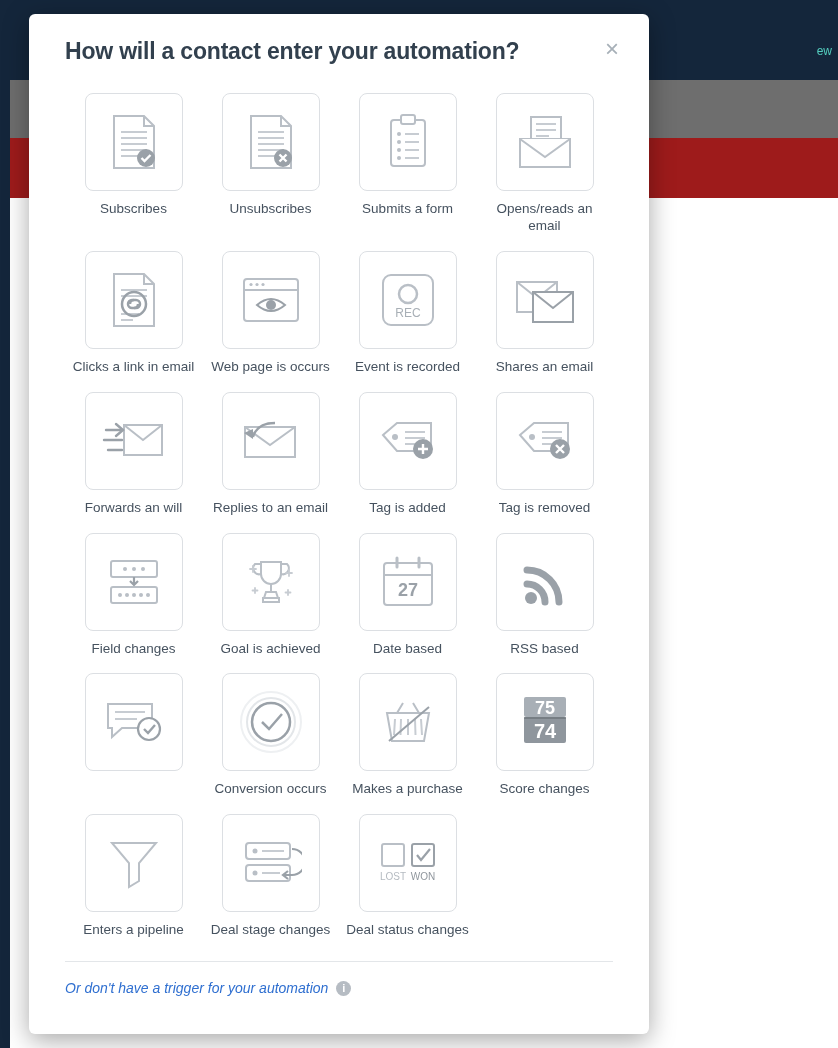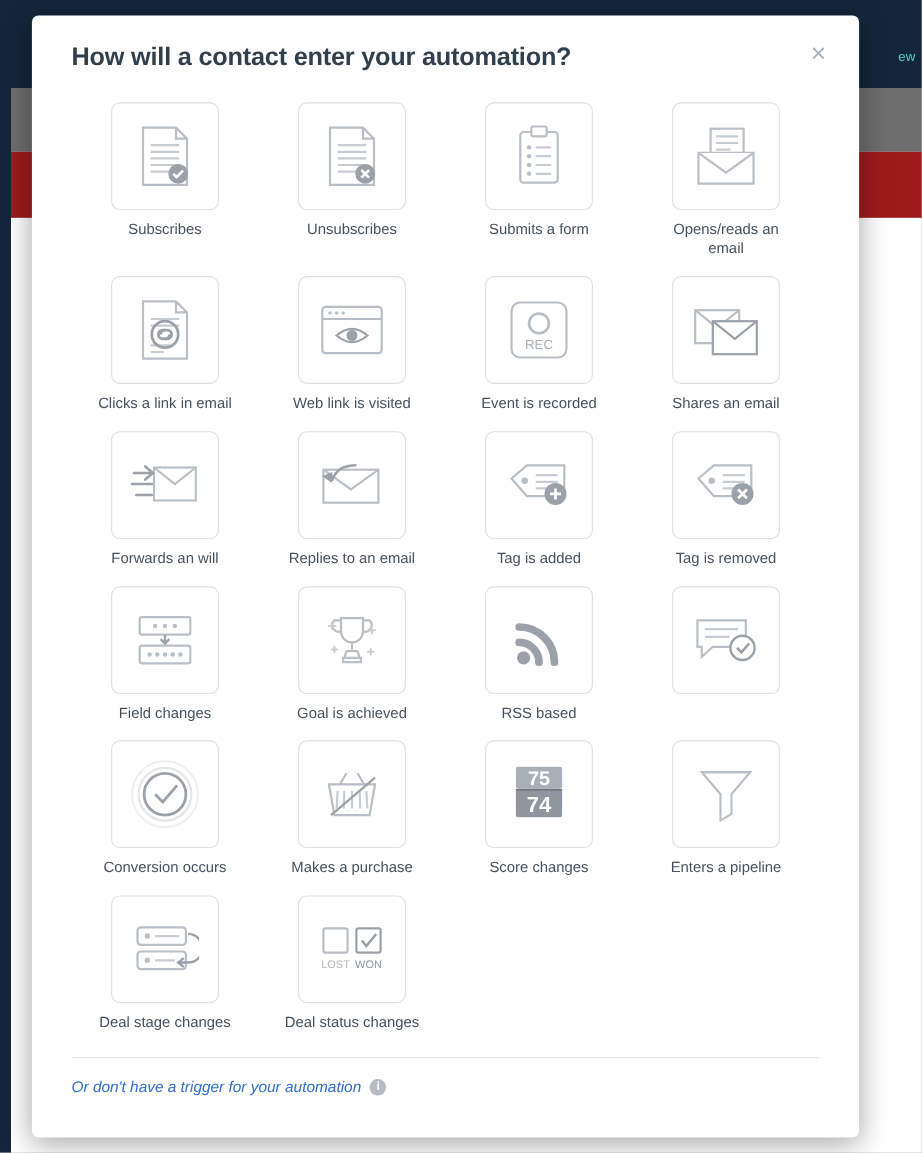--- a/index.html
+++ b/index.html
@@ -58,21 +58,21 @@
     color: #5eead4;
     font-size: 12px;
     opacity: .85;
   }
 
   
   .modal {
     position: absolute;
     left: 29px;
     top: 14px;
-    width: 752px;
+    width: 620px;
     height: 1020px;
     background: #ffffff;
     border-radius: 6px;
     box-shadow: 0 6px 26px rgba(0,0,0,.35);
     box-sizing: border-box;
     overflow: hidden;
   }
   .modal-header {
     position: relative;
     padding: 24px 36px 6px 36px;
@@ -290,21 +290,21 @@
           <line x1="4" y1="16" x2="58" y2="16" stroke="#b9bfc6" stroke-width="2"></line>
           <g fill="#b9bfc6">
               <circle cx="11" cy="10.5" r="1.6"></circle>
               <circle cx="17" cy="10.5" r="1.6"></circle>
               <circle cx="23" cy="10.5" r="1.6"></circle>
             </g>
           <path d="M17 31 q14 -12 28 0 q-14 12 -28 0 z" fill="#fff" stroke="#9aa1a8" stroke-width="2"></path>
           <circle cx="31" cy="31" r="5" fill="#9aa1a8"></circle>
         </svg>
       </div>
-      <div class="trig-label">Web link is visited</div>
+      <div class="trig-label">Web page is occurs</div>
     </div>
 
     <div class="trigger">
       <div class="tile">
         <svg width="56" height="56" viewBox="0 0 56 56">
           <rect x="3" y="3" width="50" height="50" rx="8" fill="#fff" stroke="#b9bfc6" stroke-width="2"></rect>
           <circle cx="28" cy="22" r="9" fill="none" stroke="#b9bfc6" stroke-width="2.5"></circle>
           <text x="28" y="45" text-anchor="middle" font-family="Liberation Sans, sans-serif" font-size="12" fill="#a8afb6">REC</text>
         </svg>
       </div>
@@ -421,20 +421,34 @@
             <path d="M12 12 l0 6 M9 15 l6 0"></path>
             <path d="M48 16 l0 6 M45 19 l6 0"></path>
             <path d="M14 34 l0 5 M11.5 36.5 l5 0"></path>
             <path d="M47 36 l0 5 M44.5 38.5 l5 0"></path>
           </g>
         </svg>
       </div>
       <div class="trig-label">Goal is achieved</div>
     </div>
 
+    <div class="trigger">
+      <div class="tile">
+        <svg width="58" height="54" viewBox="0 0 58 54">
+          <rect x="5" y="8" width="48" height="42" rx="3" fill="#fff" stroke="#b9bfc6" stroke-width="2"></rect>
+          <line x1="5" y1="20" x2="53" y2="20" stroke="#b9bfc6" stroke-width="2"></line>
+          <g stroke="#b9bfc6" stroke-width="3" stroke-linecap="round">
+              <line x1="18" y1="3" x2="18" y2="12"></line>
+              <line x1="40" y1="3" x2="40" y2="12"></line>
+            </g>
+          <text x="29" y="41" text-anchor="middle" font-family="Liberation Sans, sans-serif" font-size="18" font-weight="bold" fill="#9aa1a8">27</text>
+        </svg>
+      </div>
+      <div class="trig-label">Date based</div>
+    </div>
 
     <div class="trigger">
       <div class="tile">
         <svg width="56" height="56" viewBox="0 0 56 56">
           <circle cx="14" cy="44" r="6" fill="#9aa1a8"></circle>
           <path d="M10 30 a18 18 0 0 1 18 18" fill="none" stroke="#9aa1a8" stroke-width="7" stroke-linecap="round"></path>
           <path d="M10 16 a32 32 0 0 1 32 32" fill="none" stroke="#9aa1a8" stroke-width="7" stroke-linecap="round"></path>
         </svg>
       </div>
       <div class="trig-label">RSS based</div>

